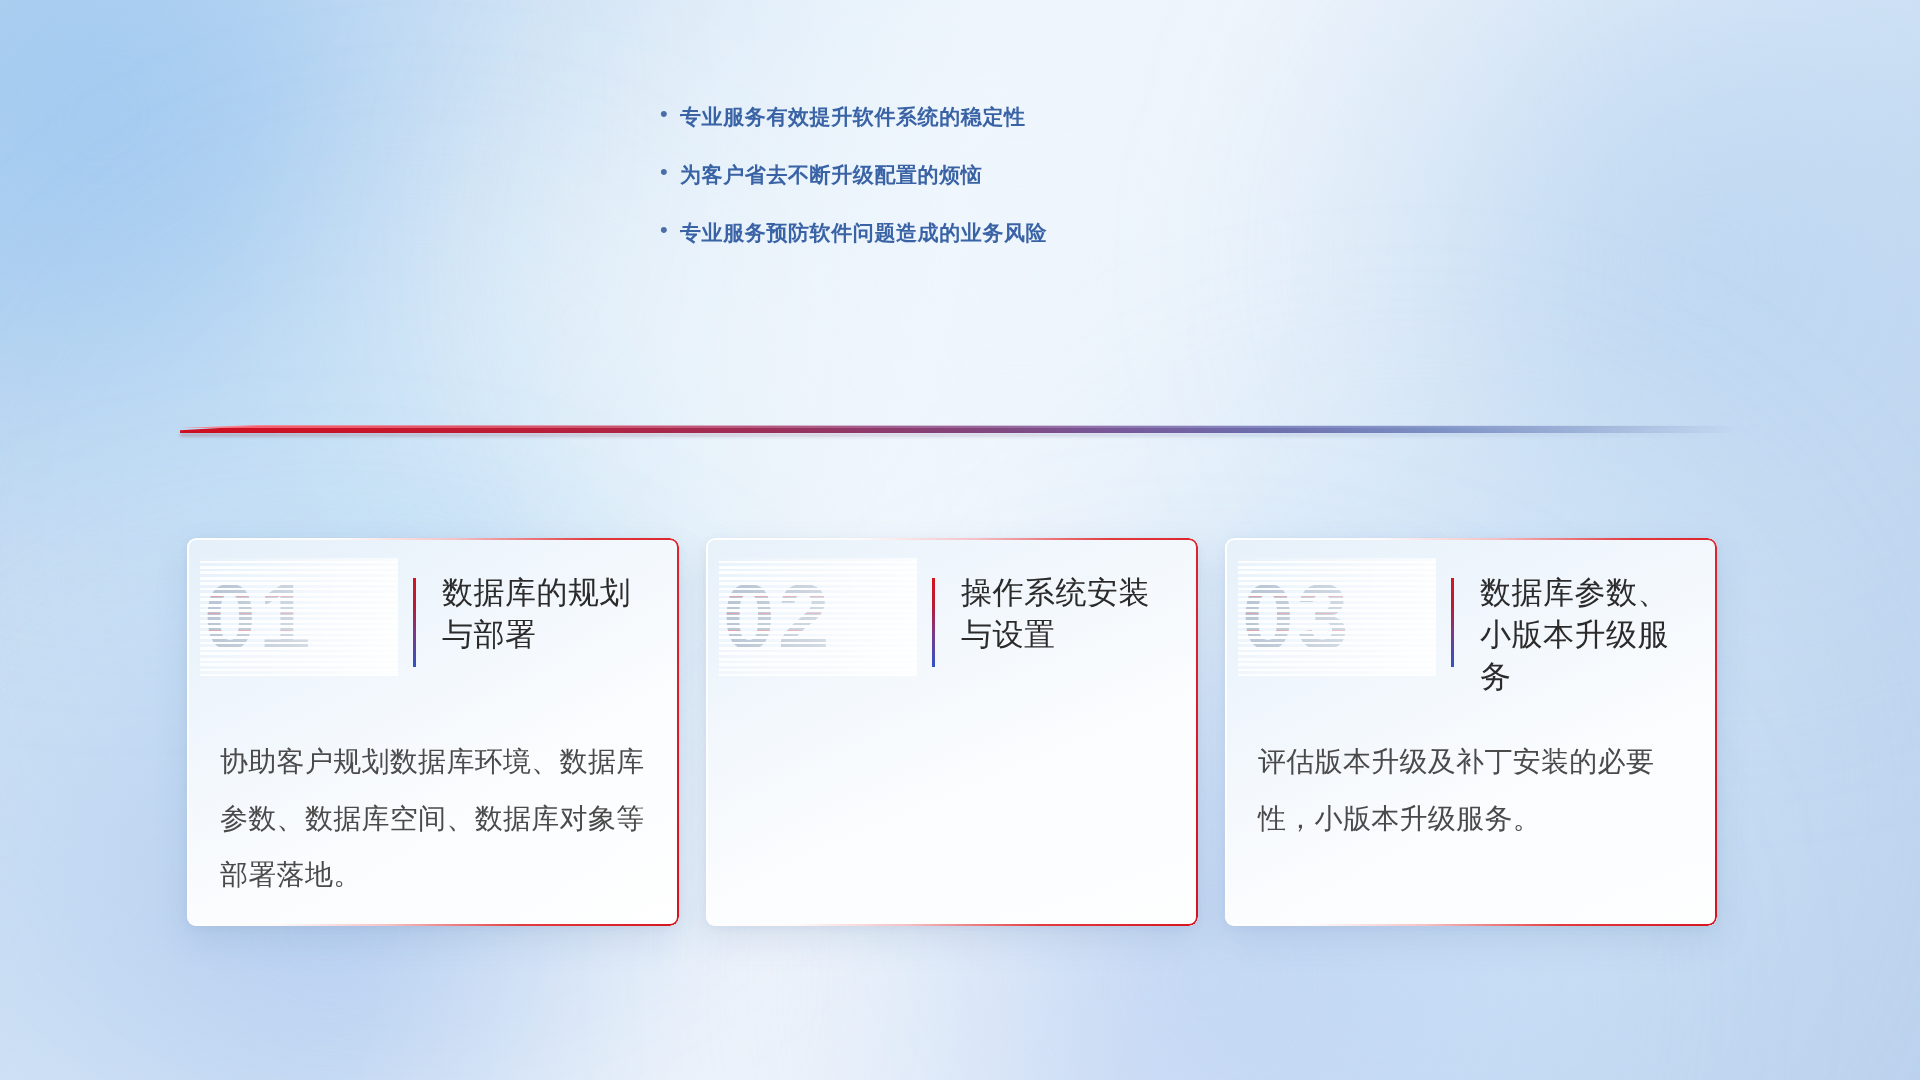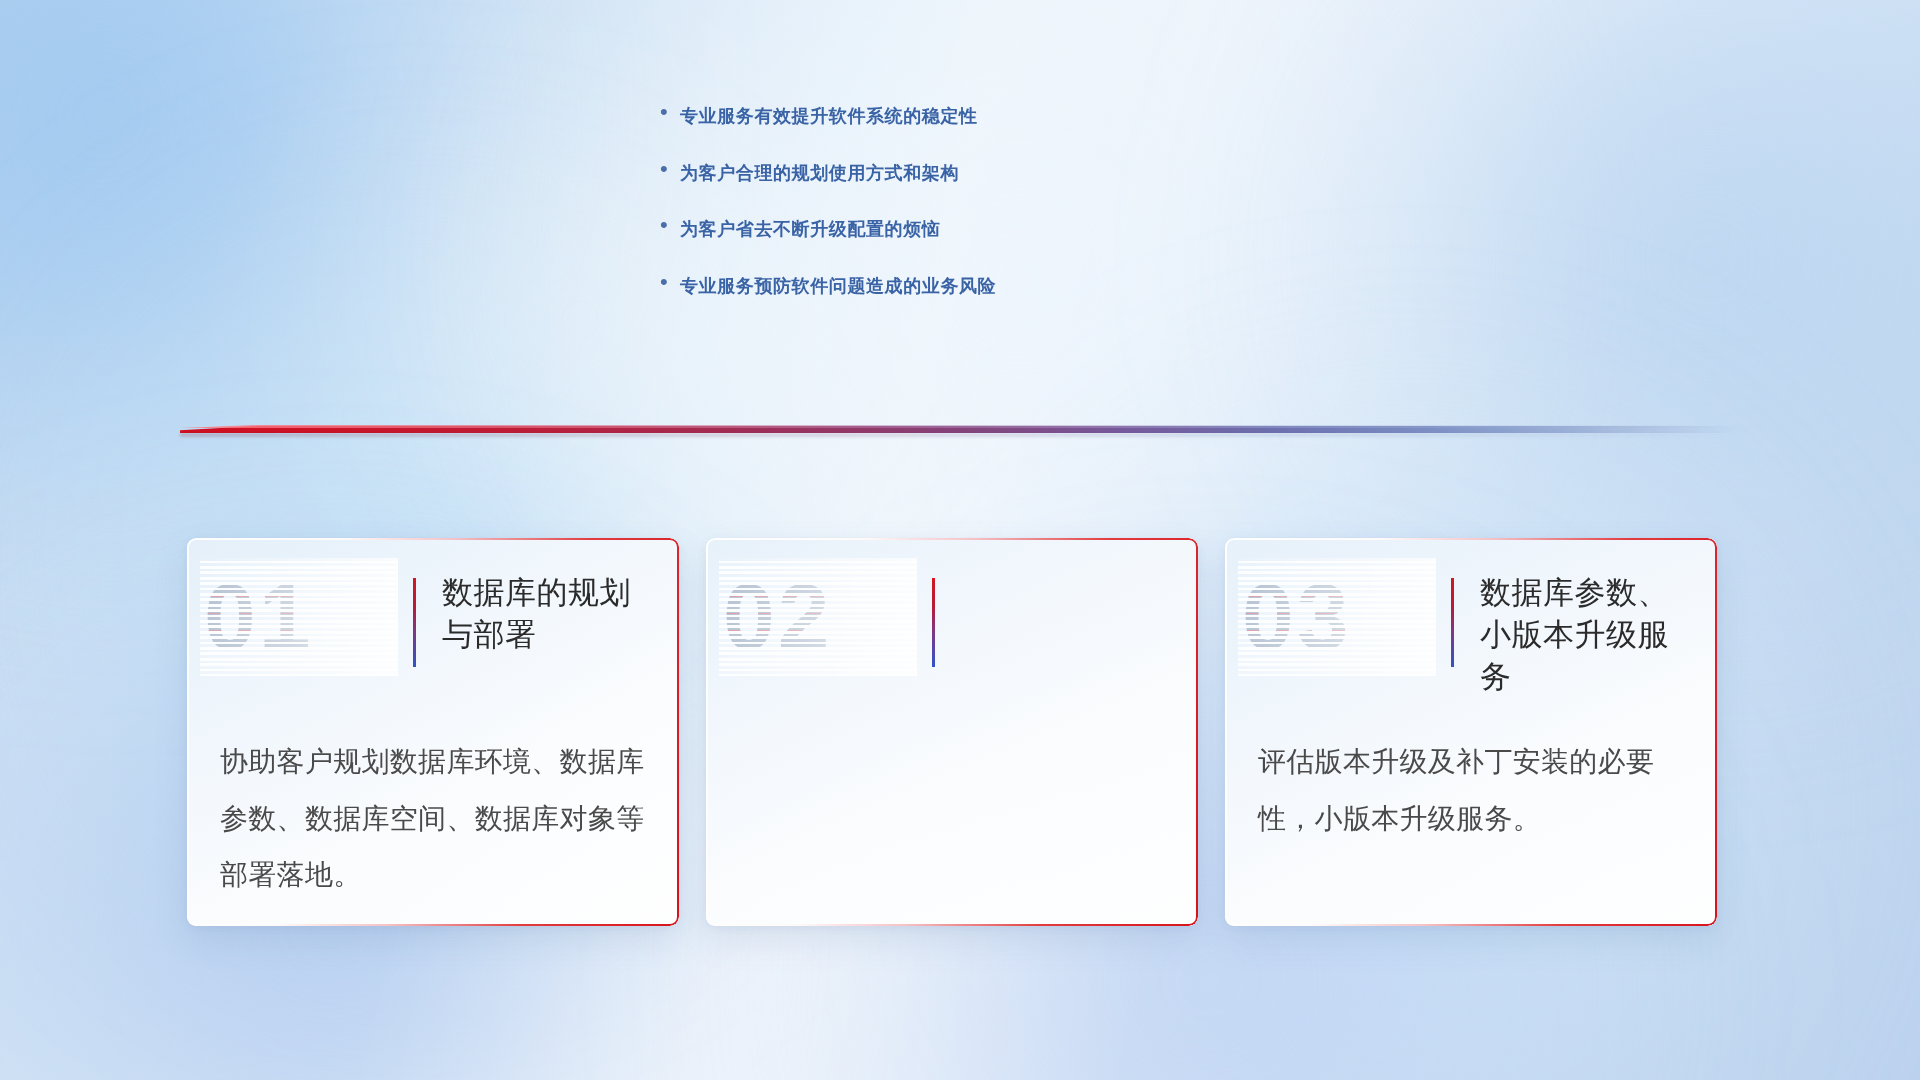--- a/index.html
+++ b/index.html
@@ -52,21 +52,21 @@
   .bullets {
     position:absolute; left:660px; top:104px; width:820px;
   }
   .bullet-row { display:flex; align-items:baseline; margin-bottom:33px; }
   .bullet-dot {
     width:20px; min-width:20px; color:#4a6fa8;
     font-size:22px; line-height:1; position:relative; top:-3px;
   }
   .bullet-dot::before { content:"•"; }
   .bullet-text {
-    font-size:18px; letter-spacing:.6px; color:#3a63a6; font-weight:600;
+    font-size:21px; letter-spacing:.6px; color:#3a63a6; font-weight:600;
     white-space:nowrap; line-height:1.2;
   }
 
   
   .sep-wrap { position:absolute; left:180px; top:418px; width:1560px; height:22px; }
   .sep-main {
     position:absolute; left:0; top:8px; width:100%; height:7px;
     background:linear-gradient(90deg,
       #d00f22 0%, #cd1225 8%, #bd1d37 22%, #a02d55 36%,
       #85437a 50%, #77589a 60%, #6d6fae 70%, #7c8fc4 80%,
@@ -178,24 +178,20 @@
   <div class="bg-sheen"></div>
 </div>
 
 <div class="bullets">
   <div class="bullet-row">
     <span class="bullet-dot"></span>
     <span class="bullet-text">专业服务有效提升软件系统的稳定性</span>
   </div>
   <div class="bullet-row">
     <span class="bullet-dot"></span>
-    <span class="bullet-text">为客户合理的规划使用方式和架构</span>
-  </div>
-  <div class="bullet-row">
-    <span class="bullet-dot"></span>
     <span class="bullet-text">为客户省去不断升级配置的烦恼</span>
   </div>
   <div class="bullet-row">
     <span class="bullet-dot"></span>
     <span class="bullet-text">专业服务预防软件问题造成的业务风险</span>
   </div>
 </div>
 
 <div class="sep-wrap">
   <div class="sep-main"></div>
@@ -226,20 +222,21 @@
     <div class="card-border"></div>
     <div class="card-inner">
       <div class="card-num-wrap">
         <div class="card-num-base">02</div>
         <div class="card-num-red">02</div>
         <div class="card-num-stripes"></div>
         <div class="card-num-fade"></div>
       </div>
       <div class="card-head">
         <div class="title-bar"></div>
+        <div class="card-title">操作系统安装与设置</div>
       </div>
     </div>
   </div>
 
   <div class="card">
     <div class="card-border"></div>
     <div class="card-inner">
       <div class="card-num-wrap">
         <div class="card-num-base">03</div>
         <div class="card-num-red">03</div>

